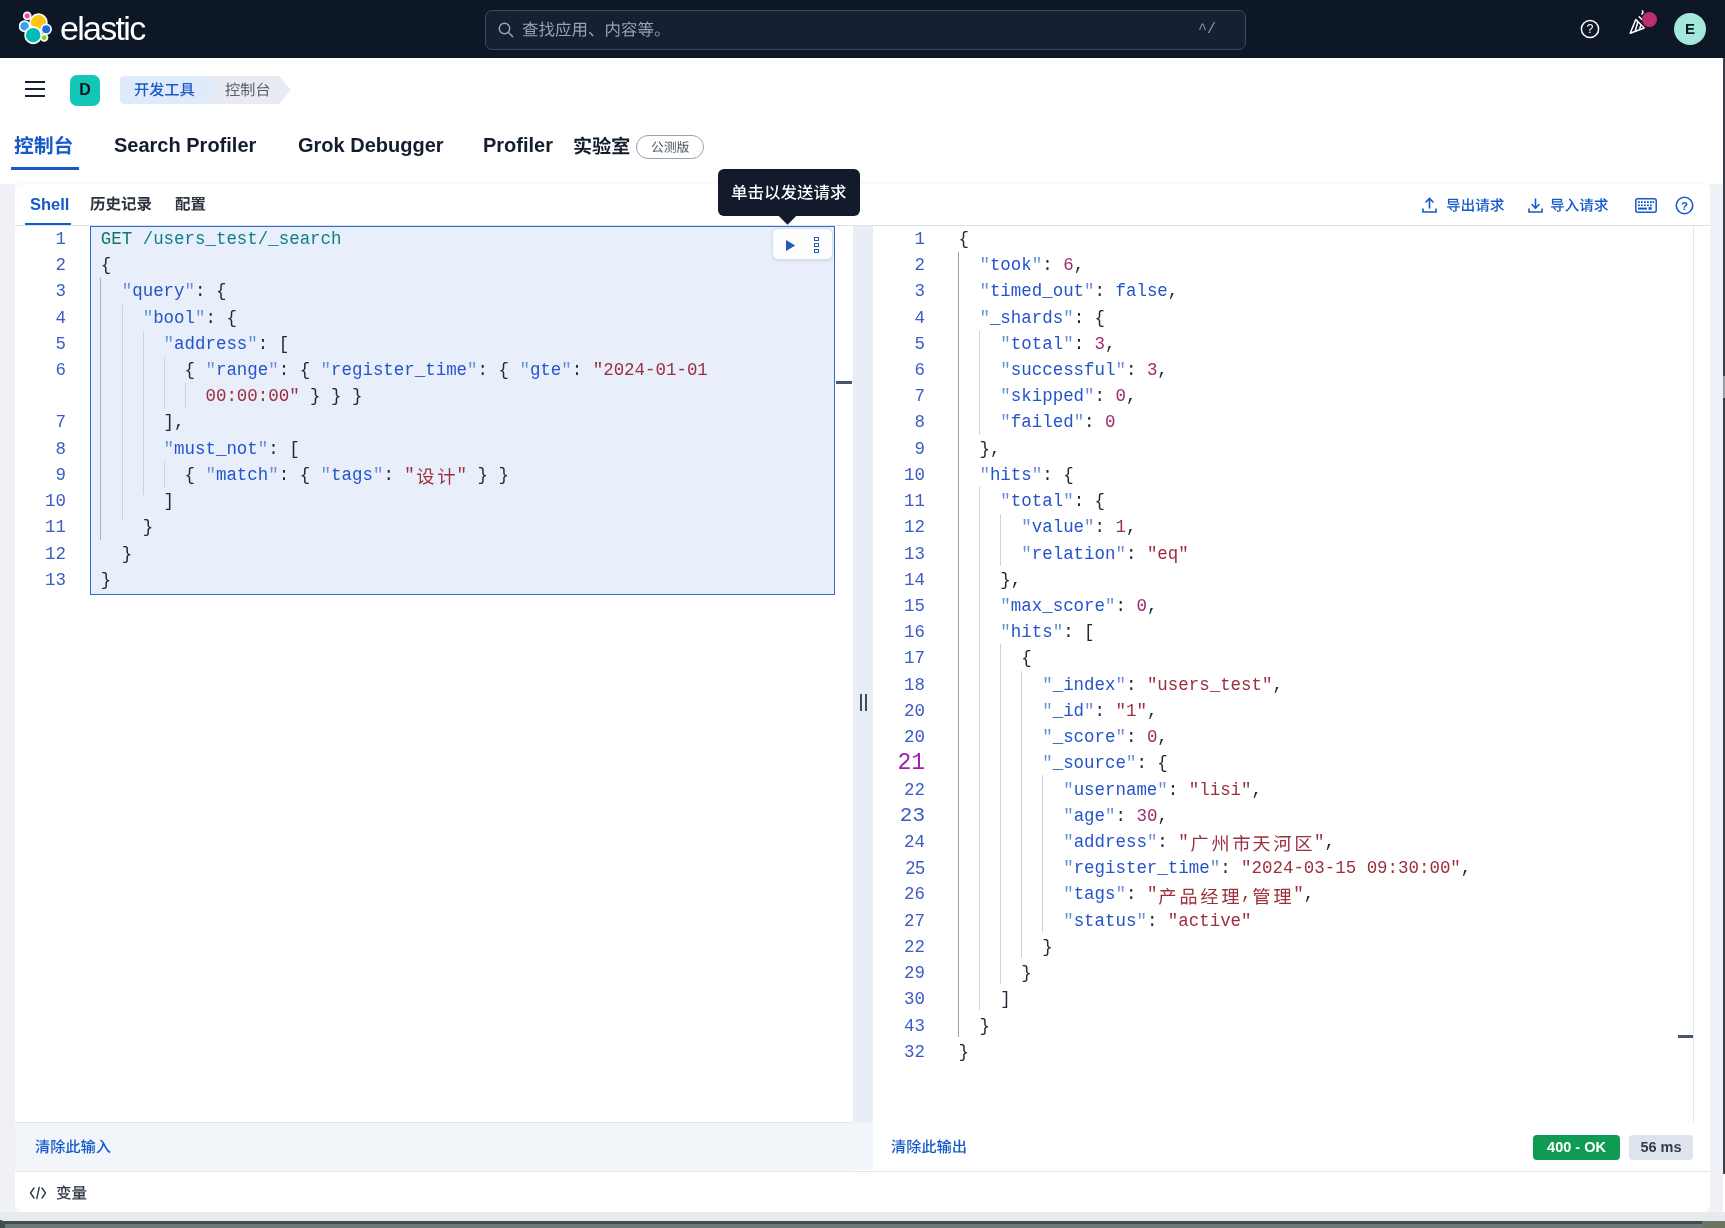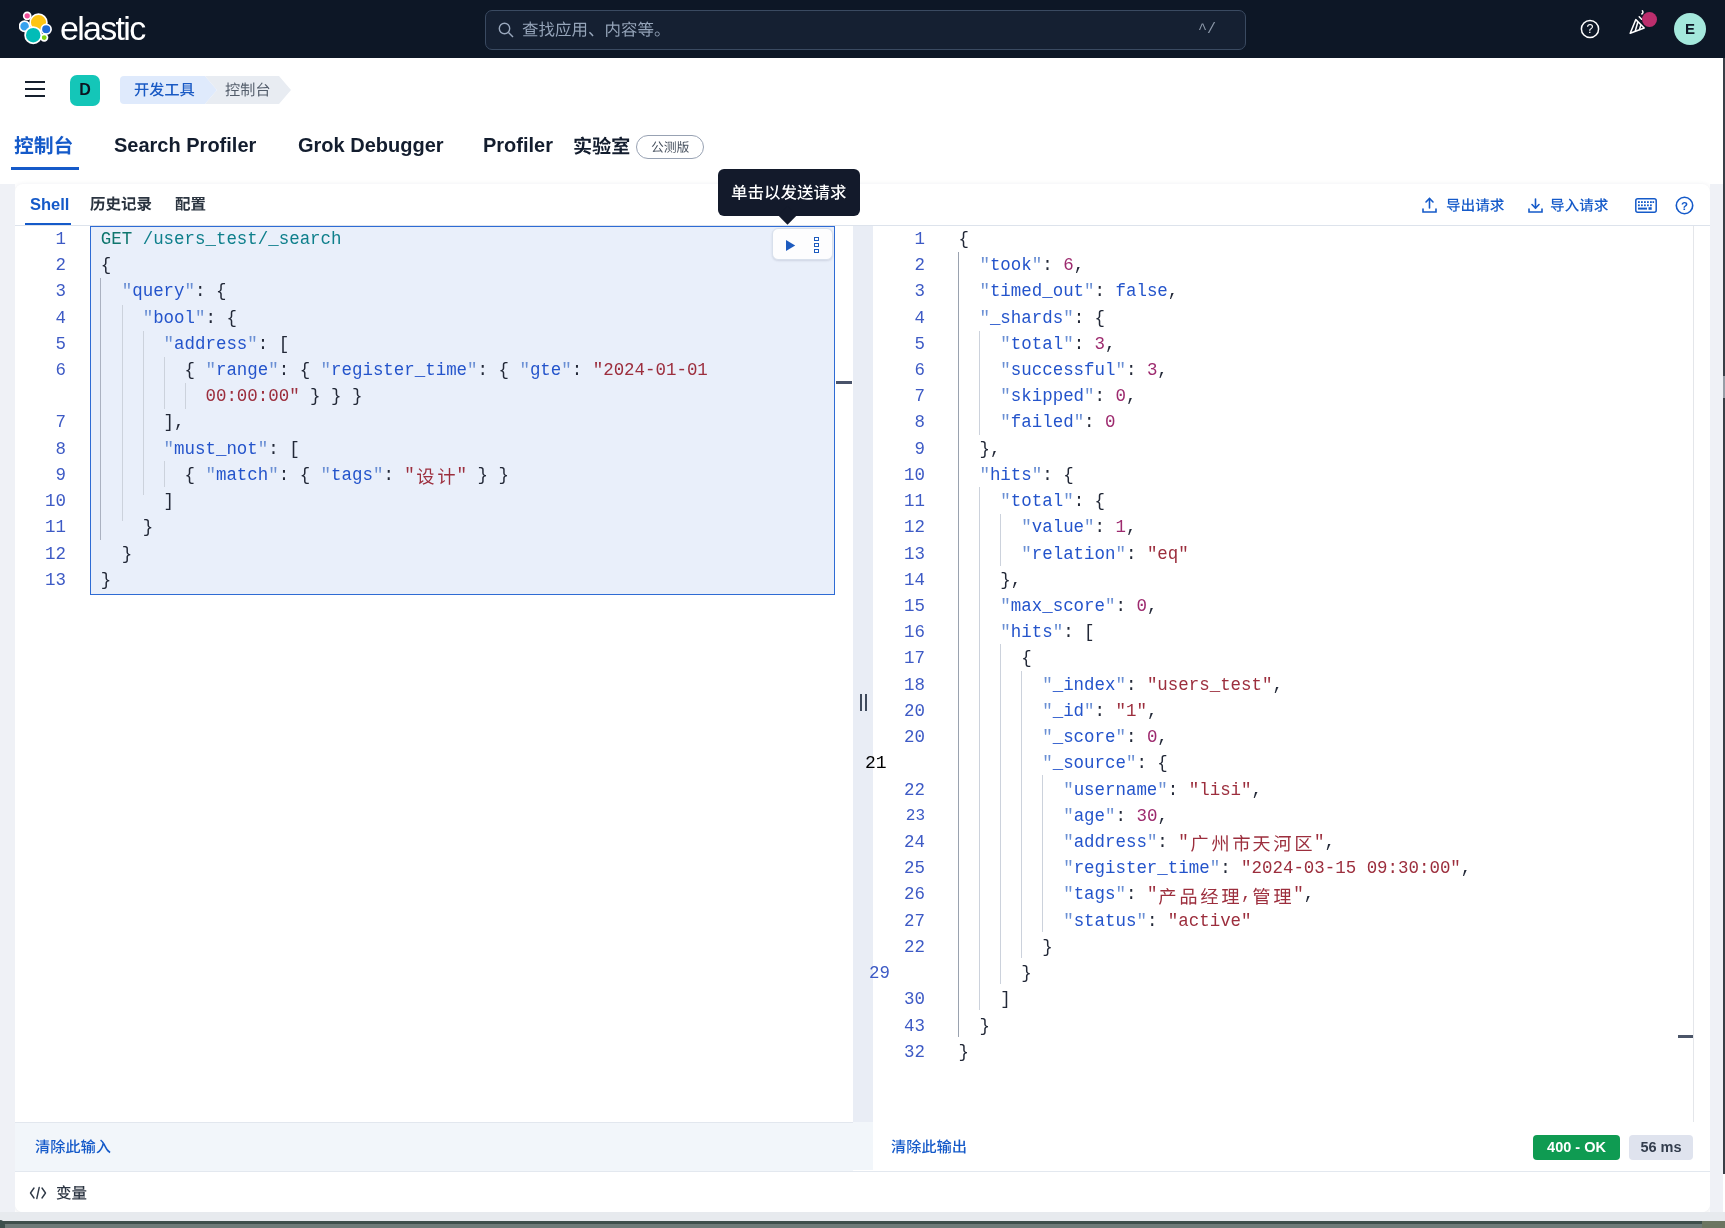--- a/index.html
+++ b/index.html
@@ -234,61 +234,61 @@
 <div style="position:absolute;left:865.0px;top:619.2px;width:60px;height:26.22px;line-height:26.22px;font-family:'Liberation Mono',monospace;font-size:17.44px;color:#3d5ac5;text-align:right">16</div>
 <div style="position:absolute;left:958.5px;top:619.2px;height:26.22px;line-height:26.22px;font-family:'Liberation Mono',monospace;font-size:17.44px;white-space:pre"><span style="color:#222837">    </span><span style="color:#6a8fd4">"</span><span style="color:#2454cb">hits</span><span style="color:#6a8fd4">"</span><span style="color:#222837">: [</span></div>
 <div style="position:absolute;left:865.0px;top:645.4px;width:60px;height:26.22px;line-height:26.22px;font-family:'Liberation Mono',monospace;font-size:17.44px;color:#3d5ac5;text-align:right">17</div>
 <div style="position:absolute;left:958.5px;top:645.4px;height:26.22px;line-height:26.22px;font-family:'Liberation Mono',monospace;font-size:17.44px;white-space:pre"><span style="color:#222837">      {</span></div>
 <div style="position:absolute;left:865.0px;top:671.6px;width:60px;height:26.22px;line-height:26.22px;font-family:'Liberation Mono',monospace;font-size:17.44px;color:#3d5ac5;text-align:right">18</div>
 <div style="position:absolute;left:958.5px;top:671.6px;height:26.22px;line-height:26.22px;font-family:'Liberation Mono',monospace;font-size:17.44px;white-space:pre"><span style="color:#222837">        </span><span style="color:#6a8fd4">"</span><span style="color:#2454cb">_index</span><span style="color:#6a8fd4">"</span><span style="color:#222837">: </span><span style="color:#9c2e3d">"users_test"</span><span style="color:#222837">,</span></div>
 <div style="position:absolute;left:865.0px;top:697.9px;width:60px;height:26.22px;line-height:26.22px;font-family:'Liberation Mono',monospace;font-size:17.44px;color:#3d5ac5;text-align:right">20</div>
 <div style="position:absolute;left:958.5px;top:697.9px;height:26.22px;line-height:26.22px;font-family:'Liberation Mono',monospace;font-size:17.44px;white-space:pre"><span style="color:#222837">        </span><span style="color:#6a8fd4">"</span><span style="color:#2454cb">_id</span><span style="color:#6a8fd4">"</span><span style="color:#222837">: </span><span style="color:#9c2e3d">"1"</span><span style="color:#222837">,</span></div>
 <div style="position:absolute;left:865.0px;top:724.1px;width:60px;height:26.22px;line-height:26.22px;font-family:'Liberation Mono',monospace;font-size:17.44px;color:#3d5ac5;text-align:right">20</div>
 <div style="position:absolute;left:958.5px;top:724.1px;height:26.22px;line-height:26.22px;font-family:'Liberation Mono',monospace;font-size:17.44px;white-space:pre"><span style="color:#222837">        </span><span style="color:#6a8fd4">"</span><span style="color:#2454cb">_score</span><span style="color:#6a8fd4">"</span><span style="color:#222837">: </span><span style="color:#9d2a6e">0</span><span style="color:#222837">,</span></div>
-<div style="position:absolute;left:865.0px;top:750.3px;width:60px;height:26.22px;line-height:26.22px;font-family:'Liberation Mono',monospace;font-size:18px;color:#000000;text-align:left">21</div>
+<div style="position:absolute;left:865.0px;top:750.3px;width:60px;height:26.22px;line-height:26.22px;font-family:'Liberation Mono',monospace;font-size:23px;color:#a21caf;text-align:right">21</div>
 <div style="position:absolute;left:958.5px;top:750.3px;height:26.22px;line-height:26.22px;font-family:'Liberation Mono',monospace;font-size:17.44px;white-space:pre"><span style="color:#222837">        </span><span style="color:#6a8fd4">"</span><span style="color:#2454cb">_source</span><span style="color:#6a8fd4">"</span><span style="color:#222837">: {</span></div>
 <div style="position:absolute;left:865.0px;top:776.5px;width:60px;height:26.22px;line-height:26.22px;font-family:'Liberation Mono',monospace;font-size:17.44px;color:#3d5ac5;text-align:right">22</div>
 <div style="position:absolute;left:958.5px;top:776.5px;height:26.22px;line-height:26.22px;font-family:'Liberation Mono',monospace;font-size:17.44px;white-space:pre"><span style="color:#222837">          </span><span style="color:#6a8fd4">"</span><span style="color:#2454cb">username</span><span style="color:#6a8fd4">"</span><span style="color:#222837">: </span><span style="color:#9c2e3d">"lisi"</span><span style="color:#222837">,</span></div>
-<div style="position:absolute;left:865.0px;top:802.7px;width:60px;height:26.22px;line-height:26.22px;font-family:'Liberation Mono',monospace;font-size:16px;color:#3d5ac5;text-align:right">23</div>
+<div style="position:absolute;left:865.0px;top:802.7px;width:60px;height:26.22px;line-height:26.22px;font-family:'Liberation Mono',monospace;font-size:21px;color:#3d5ac5;text-align:right">23</div>
 <div style="position:absolute;left:958.5px;top:802.7px;height:26.22px;line-height:26.22px;font-family:'Liberation Mono',monospace;font-size:17.44px;white-space:pre"><span style="color:#222837">          </span><span style="color:#6a8fd4">"</span><span style="color:#2454cb">age</span><span style="color:#6a8fd4">"</span><span style="color:#222837">: </span><span style="color:#9d2a6e">30</span><span style="color:#222837">,</span></div>
 <div style="position:absolute;left:865.0px;top:829.0px;width:60px;height:26.22px;line-height:26.22px;font-family:'Liberation Mono',monospace;font-size:17.44px;color:#3d5ac5;text-align:right">24</div>
 <div style="position:absolute;left:958.5px;top:829.0px;height:26.22px;line-height:26.22px;font-family:'Liberation Mono',monospace;font-size:17.44px;white-space:pre"><span style="color:#222837">          </span><span style="color:#6a8fd4">"</span><span style="color:#2454cb">address</span><span style="color:#6a8fd4">"</span><span style="color:#222837">: </span><span style="color:#9c2e3d">"</span><span style="display:inline-block;vertical-align:-9px"><svg style="display:block" width="20.9" height="23.7" viewBox="0 0 20.9 23.7">
           <path fill="#9c2e3d" d="M9.9 3.2C10.2 3.9 10.6 5 10.8 5.7H4V10.9C4 13.4 3.8 16.6 2.1 18.9C2.4 19 3 19.6 3.2 19.8C5.1 17.4 5.4 13.6 5.4 10.9V7H18.5V5.7H11.6L12.3 5.5C12.1 4.8 11.7 3.7 11.3 2.9Z"></path>
         </svg></span><span style="display:inline-block;vertical-align:-9px"><svg style="display:block" width="20.9" height="23.7" viewBox="0 0 20.9 23.7">
           <path fill="#9c2e3d" d="M5.7 3.2V8.9C5.7 12.2 5.4 15.9 2.4 18.6C2.7 18.8 3.2 19.3 3.4 19.6C6.6 16.6 7 12.6 7 8.9V3.2ZM10.9 3.6V18.4H12.2V3.6ZM16.3 3.2V19.4H17.7V3.2ZM3.6 7.4C3.3 9 2.7 11 1.9 12.2L3.1 12.7C3.9 11.4 4.4 9.4 4.8 7.7ZM7.5 8.1C8.1 9.6 8.7 11.6 8.8 12.7L10 12.2C9.9 11.1 9.2 9.2 8.6 7.7ZM12.6 8C13.4 9.5 14.3 11.4 14.6 12.6L15.7 12C15.4 10.8 14.5 8.9 13.7 7.5Z"></path>
         </svg></span><span style="display:inline-block;vertical-align:-9px"><svg style="display:block" width="20.9" height="23.7" viewBox="0 0 20.9 23.7">
           <path fill="#9c2e3d" d="M8.9 3.2C9.3 3.9 9.8 4.9 10.1 5.6H2.3V6.9H9.7V9.4H4.1V17.5H5.4V10.7H9.7V19.6H11.1V10.7H15.7V15.8C15.7 16.1 15.6 16.1 15.2 16.2C14.9 16.2 13.8 16.2 12.6 16.1C12.8 16.5 13 17.1 13 17.5C14.6 17.5 15.6 17.5 16.3 17.2C16.9 17 17.1 16.6 17.1 15.8V9.4H11.1V6.9H18.7V5.6H11.4L11.6 5.5C11.4 4.8 10.7 3.6 10.2 2.8Z"></path>
         </svg></span><span style="display:inline-block;vertical-align:-9px"><svg style="display:block" width="20.9" height="23.7" viewBox="0 0 20.9 23.7">
           <path fill="#9c2e3d" d="M2.6 9.9V11.3H9.3C8.6 13.9 6.8 16.6 2.1 18.5C2.4 18.7 2.8 19.3 3 19.6C7.7 17.7 9.6 15 10.5 12.3C12 15.9 14.4 18.4 18 19.6C18.2 19.2 18.6 18.7 18.9 18.4C15.3 17.3 12.7 14.8 11.5 11.3H18.4V9.9H11C11 9.2 11.1 8.5 11.1 7.9V5.7H17.6V4.3H3.2V5.7H9.6V7.9C9.6 8.5 9.6 9.2 9.5 9.9Z"></path>
         </svg></span><span style="display:inline-block;vertical-align:-9px"><svg style="display:block" width="20.9" height="23.7" viewBox="0 0 20.9 23.7">
           <path fill="#9c2e3d" d="M1.9 9.1C3.1 9.7 4.6 10.6 5.3 11.1L6.1 10C5.3 9.5 3.8 8.6 2.7 8.1ZM2.5 18.5 3.6 19.4C4.7 17.7 6 15.5 7 13.5L6 12.6C4.9 14.7 3.5 17.1 2.5 18.5ZM2.8 4.1C3.9 4.8 5.4 5.7 6.2 6.2L7 5.1V5.4H16.1V17.7C16.1 18.1 16 18.2 15.6 18.2C15.1 18.2 13.5 18.2 11.9 18.2C12.2 18.6 12.4 19.2 12.5 19.6C14.5 19.6 15.8 19.6 16.5 19.4C17.2 19.1 17.5 18.7 17.5 17.7V5.4H18.9V4.1H7V5.1C6.2 4.6 4.7 3.7 3.6 3.2ZM8.1 7.9V15.8H9.4V14.5H13.9V7.9ZM9.4 9.2H12.6V13.3H9.4Z"></path>
         </svg></span><span style="display:inline-block;vertical-align:-9px"><svg style="display:block" width="20.9" height="23.7" viewBox="0 0 20.9 23.7">
           <path fill="#9c2e3d" d="M18.2 3.9H3.1V19.1H18.7V17.8H4.5V5.2H18.2ZM6.1 7.6C7.5 8.7 9.1 10.1 10.6 11.5C9 13 7.3 14.4 5.5 15.5C5.8 15.7 6.3 16.3 6.6 16.5C8.3 15.4 10 14 11.5 12.4C13.1 13.9 14.5 15.4 15.4 16.5L16.5 15.5C15.5 14.4 14.1 12.9 12.4 11.4C13.8 9.9 15 8.3 16 6.6L14.7 6.1C13.8 7.6 12.7 9.1 11.5 10.5C10 9.2 8.4 7.9 7.1 6.8Z"></path>
         </svg></span><span style="color:#9c2e3d">"</span><span style="color:#222837">,</span></div>
-<div style="position:absolute;left:865.0px;top:855.2px;width:60px;height:26.22px;line-height:26.22px;font-family:Liberation Mono, monospace;font-size:17.44px;color:#3d5ac5;text-align:right">25</div>
+<div style="position:absolute;left:865.0px;top:855.2px;width:60px;height:26.22px;line-height:26.22px;font-family:Liberation Sans, sans-serif;font-size:17.44px;color:#3d5ac5;text-align:right">25</div>
 <div style="position:absolute;left:958.5px;top:855.2px;height:26.22px;line-height:26.22px;font-family:'Liberation Mono',monospace;font-size:17.44px;white-space:pre"><span style="color:#222837">          </span><span style="color:#6a8fd4">"</span><span style="color:#2454cb">register_time</span><span style="color:#6a8fd4">"</span><span style="color:#222837">: </span><span style="color:#9c2e3d">"2024-03-15 09:30:00"</span><span style="color:#222837">,</span></div>
 <div style="position:absolute;left:865.0px;top:881.4px;width:60px;height:26.22px;line-height:26.22px;font-family:'Liberation Mono',monospace;font-size:17.44px;color:#3d5ac5;text-align:right">26</div>
 <div style="position:absolute;left:958.5px;top:881.4px;height:26.22px;line-height:26.22px;font-family:'Liberation Mono',monospace;font-size:17.44px;white-space:pre"><span style="color:#222837">          </span><span style="color:#6a8fd4">"</span><span style="color:#2454cb">tags</span><span style="color:#6a8fd4">"</span><span style="color:#222837">: </span><span style="color:#9c2e3d">"</span><span style="display:inline-block;vertical-align:-9px"><svg style="display:block" width="20.9" height="23.7" viewBox="0 0 20.9 23.7">
           <path fill="#9c2e3d" d="M6.2 7.1C6.8 7.9 7.4 9 7.7 9.7L8.9 9.2C8.6 8.4 7.9 7.4 7.3 6.6ZM13.9 6.7C13.6 7.6 12.9 8.9 12.4 9.8H3.6V12.2C3.6 14.2 3.5 16.9 2 18.9C2.3 19 2.9 19.5 3.1 19.8C4.7 17.6 5 14.5 5 12.3V11.1H18.3V9.8H13.8C14.3 9 14.9 8 15.4 7.2ZM9.1 3.3C9.5 3.8 10 4.5 10.2 5.1H3.4V6.4H17.8V5.1H11.8L11.8 5.1C11.6 4.5 11 3.5 10.5 2.9Z"></path>
         </svg></span><span style="display:inline-block;vertical-align:-9px"><svg style="display:block" width="20.9" height="23.7" viewBox="0 0 20.9 23.7">
           <path fill="#9c2e3d" d="M6.9 5H14.1V8.4H6.9ZM5.5 3.7V9.8H15.5V3.7ZM2.9 11.7V19.7H4.2V18.7H8V19.5H9.4V11.7ZM4.2 17.3V13H8V17.3ZM11.4 11.7V19.7H12.7V18.7H16.8V19.5H18.2V11.7ZM12.7 17.3V13H16.8V17.3Z"></path>
         </svg></span><span style="display:inline-block;vertical-align:-9px"><svg style="display:block" width="20.9" height="23.7" viewBox="0 0 20.9 23.7">
           <path fill="#9c2e3d" d="M2.1 17.2 2.3 18.5C4 18.1 6.2 17.5 8.3 16.9L8.2 15.7C5.9 16.3 3.6 16.9 2.1 17.2ZM2.4 10.5C2.7 10.4 3.1 10.3 5.5 9.9C4.7 11.1 3.9 12 3.5 12.4C2.9 13 2.5 13.5 2.1 13.6C2.3 13.9 2.5 14.6 2.5 14.9C2.9 14.7 3.6 14.5 8.2 13.5C8.2 13.2 8.2 12.7 8.3 12.3L4.6 13C6.1 11.4 7.5 9.4 8.7 7.5L7.6 6.7C7.2 7.4 6.8 8.1 6.4 8.7L3.9 9C5 7.4 6.1 5.4 6.9 3.5L5.6 2.9C4.9 5.1 3.5 7.5 3 8.1C2.6 8.7 2.3 9.1 2 9.2C2.1 9.6 2.3 10.2 2.4 10.5ZM9.1 3.9V5.1H15.5C13.8 7.5 10.7 9.4 7.9 10.4C8.1 10.7 8.5 11.2 8.7 11.5C10.3 10.9 12 10.1 13.4 9C15.1 9.8 17.1 10.8 18.2 11.5L18.9 10.4C17.9 9.7 16.1 8.8 14.5 8.2C15.8 7.1 16.9 5.8 17.6 4.3L16.6 3.8L16.4 3.9ZM9.2 12.2V13.4H12.8V17.9H8.1V19.1H18.9V17.9H14.2V13.4H18V12.2Z"></path>
         </svg></span><span style="display:inline-block;vertical-align:-9px"><svg style="display:block" width="20.9" height="23.7" viewBox="0 0 20.9 23.7">
           <path fill="#9c2e3d" d="M10 8.4H12.8V10.7H10ZM14 8.4H16.8V10.7H14ZM10 5H12.8V7.3H10ZM14 5H16.8V7.3H14ZM7.2 17.8V19.1H19V17.8H14.1V15.3H18.3V14.1H14.1V11.9H18.1V3.7H8.8V11.9H12.7V14.1H8.6V15.3H12.7V17.8ZM2 16.4 2.3 17.8C3.9 17.2 6 16.5 8 15.9L7.8 14.5L5.8 15.2V10.7H7.6V9.4H5.8V5.4H7.9V4.1H2.2V5.4H4.5V9.4H2.4V10.7H4.5V15.6C3.5 15.9 2.7 16.2 2 16.4Z"></path>
         </svg></span><span style="color:#9c2e3d">,</span><span style="display:inline-block;vertical-align:-9px"><svg style="display:block" width="20.9" height="23.7" viewBox="0 0 20.9 23.7">
           <path fill="#9c2e3d" d="M5.2 10.2V19.7H6.6V19.1H15.4V19.6H16.7V15.1H6.6V13.9H15.8V10.2ZM15.4 18H6.6V16.2H15.4ZM9.4 6.9C9.6 7.2 9.8 7.6 9.9 8H3.2V11H4.5V9.1H16.6V11H18V8H11.3C11.2 7.6 10.9 7 10.6 6.6ZM6.6 11.3H14.5V12.8H6.6ZM4.4 2.8C3.9 4.4 3.1 6 2.1 7C2.5 7.2 3.1 7.5 3.3 7.6C3.9 7 4.3 6.3 4.8 5.4H6.1C6.5 6.1 6.9 6.9 7 7.4L8.2 7C8 6.6 7.7 6 7.4 5.4H10.2V4.4H5.3C5.4 4 5.6 3.5 5.7 3.1ZM12.1 2.9C11.8 4.2 11.1 5.5 10.3 6.4C10.6 6.5 11.2 6.8 11.4 7C11.8 6.6 12.2 6 12.5 5.4H13.8C14.3 6.1 14.9 7 15.1 7.5L16.2 7C16 6.6 15.6 6 15.2 5.4H18.5V4.4H13C13.2 4 13.3 3.5 13.4 3.1Z"></path>
         </svg></span><span style="display:inline-block;vertical-align:-9px"><svg style="display:block" width="20.9" height="23.7" viewBox="0 0 20.9 23.7">
           <path fill="#9c2e3d" d="M10 8.4H12.8V10.7H10ZM14 8.4H16.8V10.7H14ZM10 5H12.8V7.3H10ZM14 5H16.8V7.3H14ZM7.2 17.8V19.1H19V17.8H14.1V15.3H18.3V14.1H14.1V11.9H18.1V3.7H8.8V11.9H12.7V14.1H8.6V15.3H12.7V17.8ZM2 16.4 2.3 17.8C3.9 17.2 6 16.5 8 15.9L7.8 14.5L5.8 15.2V10.7H7.6V9.4H5.8V5.4H7.9V4.1H2.2V5.4H4.5V9.4H2.4V10.7H4.5V15.6C3.5 15.9 2.7 16.2 2 16.4Z"></path>
         </svg></span><span style="color:#9c2e3d">"</span><span style="color:#222837">,</span></div>
 <div style="position:absolute;left:865.0px;top:907.6px;width:60px;height:26.22px;line-height:26.22px;font-family:'Liberation Mono',monospace;font-size:17.44px;color:#3d5ac5;text-align:right">27</div>
 <div style="position:absolute;left:958.5px;top:907.6px;height:26.22px;line-height:26.22px;font-family:'Liberation Mono',monospace;font-size:17.44px;white-space:pre"><span style="color:#222837">          </span><span style="color:#6a8fd4">"</span><span style="color:#2454cb">status</span><span style="color:#6a8fd4">"</span><span style="color:#222837">: </span><span style="color:#9c2e3d">"active"</span></div>
 <div style="position:absolute;left:865.0px;top:933.8px;width:60px;height:26.22px;line-height:26.22px;font-family:'Liberation Mono',monospace;font-size:17.44px;color:#3d5ac5;text-align:right">22</div>
 <div style="position:absolute;left:958.5px;top:933.8px;height:26.22px;line-height:26.22px;font-family:'Liberation Mono',monospace;font-size:17.44px;white-space:pre"><span style="color:#222837">        }</span></div>
-<div style="position:absolute;left:830px;top:960.1px;width:60px;height:26.22px;line-height:26.22px;font-family:'Liberation Mono',monospace;font-size:17.44px;color:#3d5ac5;text-align:right">29</div>
+<div style="position:absolute;left:865.0px;top:960.1px;width:60px;height:26.22px;line-height:26.22px;font-family:'Liberation Mono',monospace;font-size:17.44px;color:#3d5ac5;text-align:right">29</div>
 <div style="position:absolute;left:958.5px;top:960.1px;height:26.22px;line-height:26.22px;font-family:'Liberation Mono',monospace;font-size:17.44px;white-space:pre"><span style="color:#222837">      }</span></div>
 <div style="position:absolute;left:865.0px;top:986.3px;width:60px;height:26.22px;line-height:26.22px;font-family:'Liberation Mono',monospace;font-size:17.44px;color:#3d5ac5;text-align:right">30</div>
 <div style="position:absolute;left:958.5px;top:986.3px;height:26.22px;line-height:26.22px;font-family:'Liberation Mono',monospace;font-size:17.44px;white-space:pre"><span style="color:#222837">    ]</span></div>
 <div style="position:absolute;left:865.0px;top:1012.5px;width:60px;height:26.22px;line-height:26.22px;font-family:'Liberation Mono',monospace;font-size:17.44px;color:#3d5ac5;text-align:right">43</div>
 <div style="position:absolute;left:958.5px;top:1012.5px;height:26.22px;line-height:26.22px;font-family:'Liberation Mono',monospace;font-size:17.44px;white-space:pre"><span style="color:#222837">  }</span></div>
 <div style="position:absolute;left:865.0px;top:1038.7px;width:60px;height:26.22px;line-height:26.22px;font-family:'Liberation Mono',monospace;font-size:17.44px;color:#3d5ac5;text-align:right">32</div>
 <div style="position:absolute;left:958.5px;top:1038.7px;height:26.22px;line-height:26.22px;font-family:'Liberation Mono',monospace;font-size:17.44px;white-space:pre"><span style="color:#222837">}</span></div>
 <div class="abs" style="left:1693px;top:226px;width:1px;height:896px;background:#e4e6ea"></div>
 <div class="abs" style="left:1678px;top:1035px;width:15px;height:3px;background:#4b5568"></div>
 <div class="abs" style="left:15px;top:1122px;width:838px;height:49px;background:#f2f6fa;border-top:1px solid #e2e7ee"></div>

